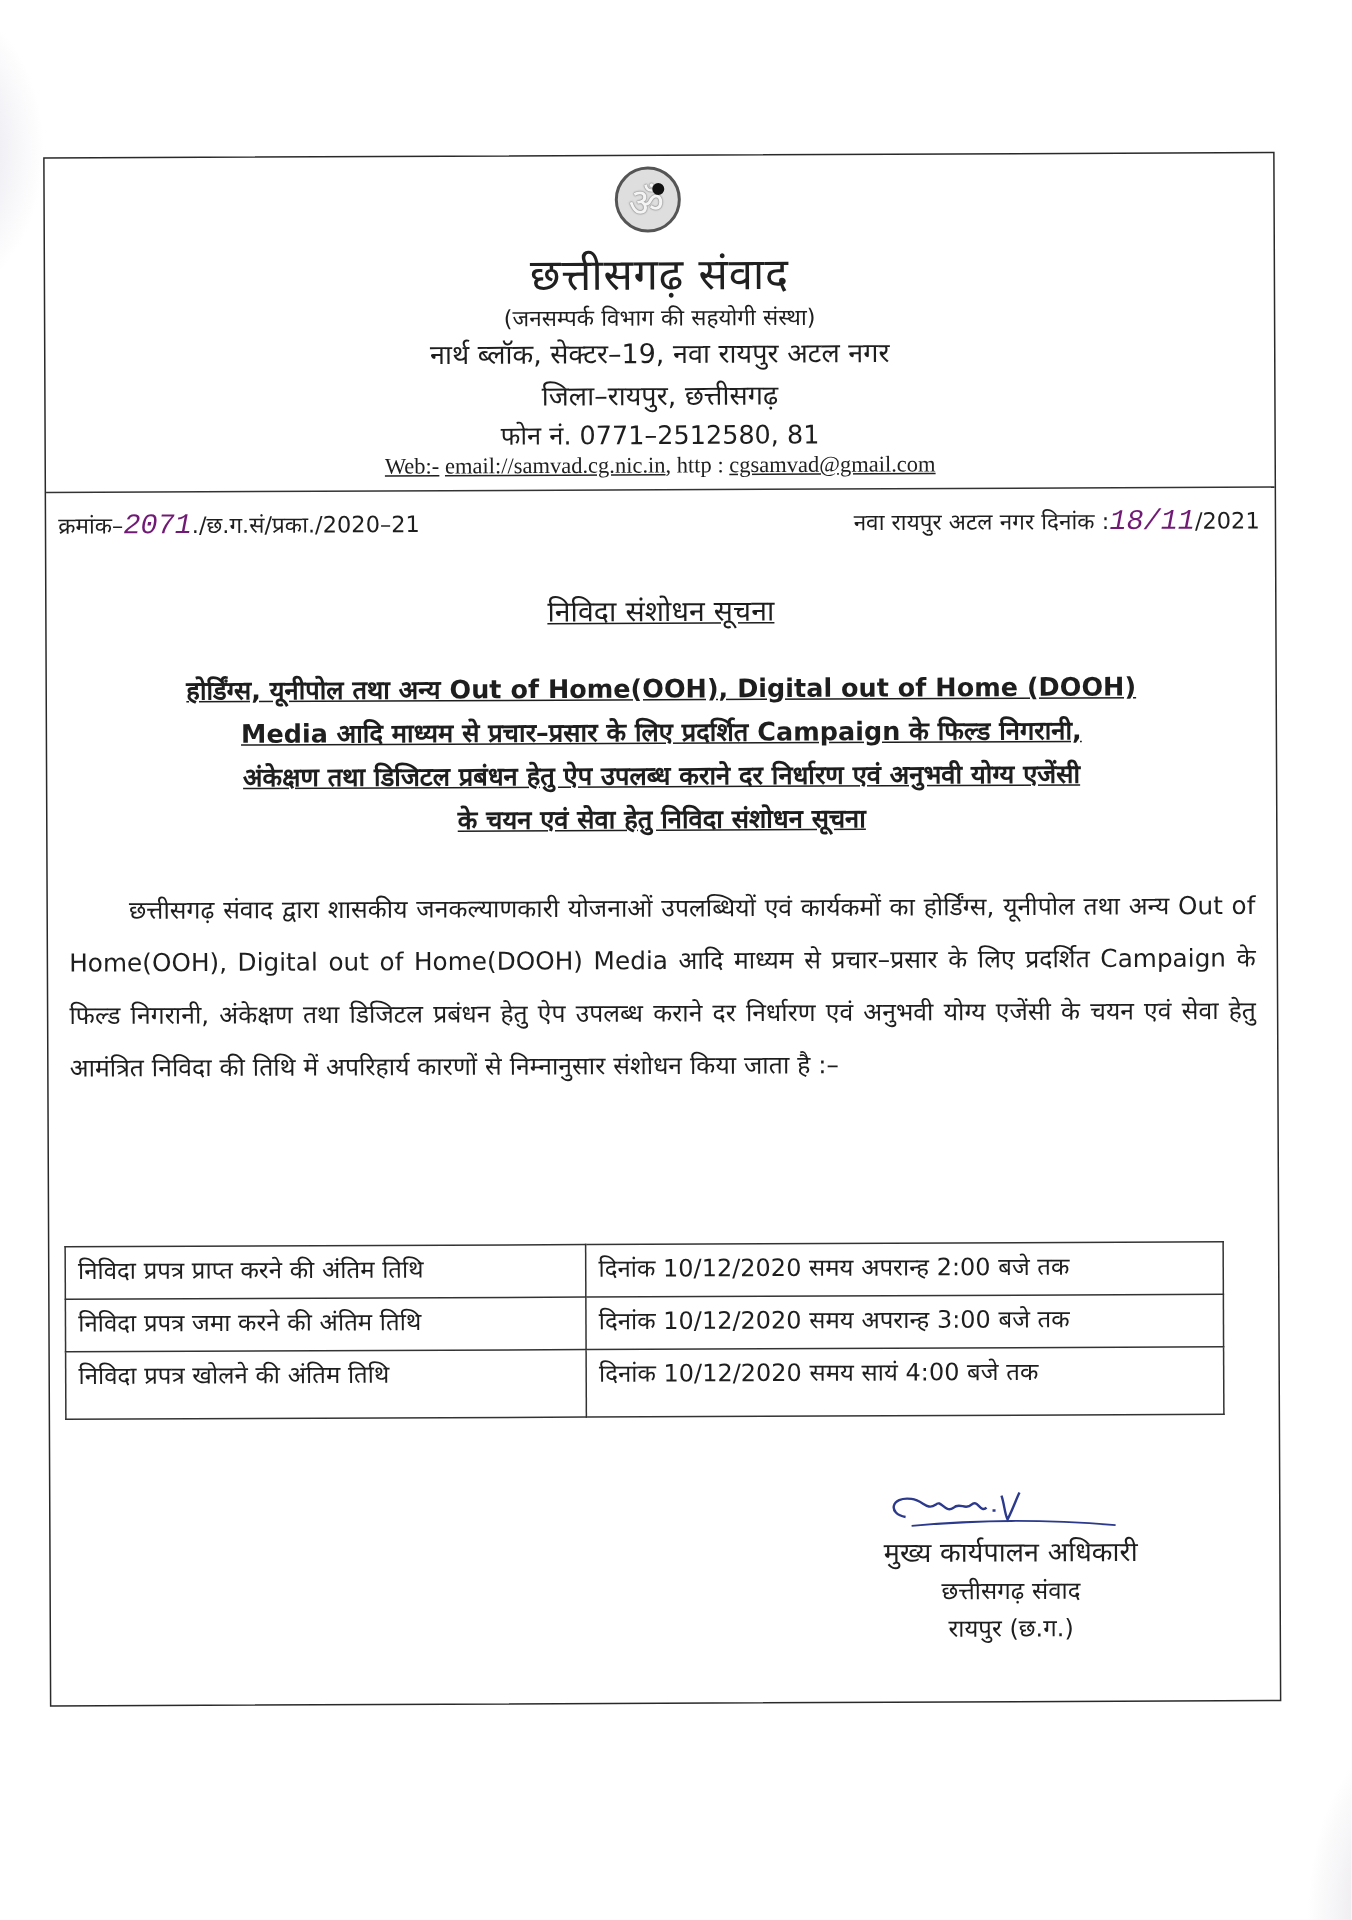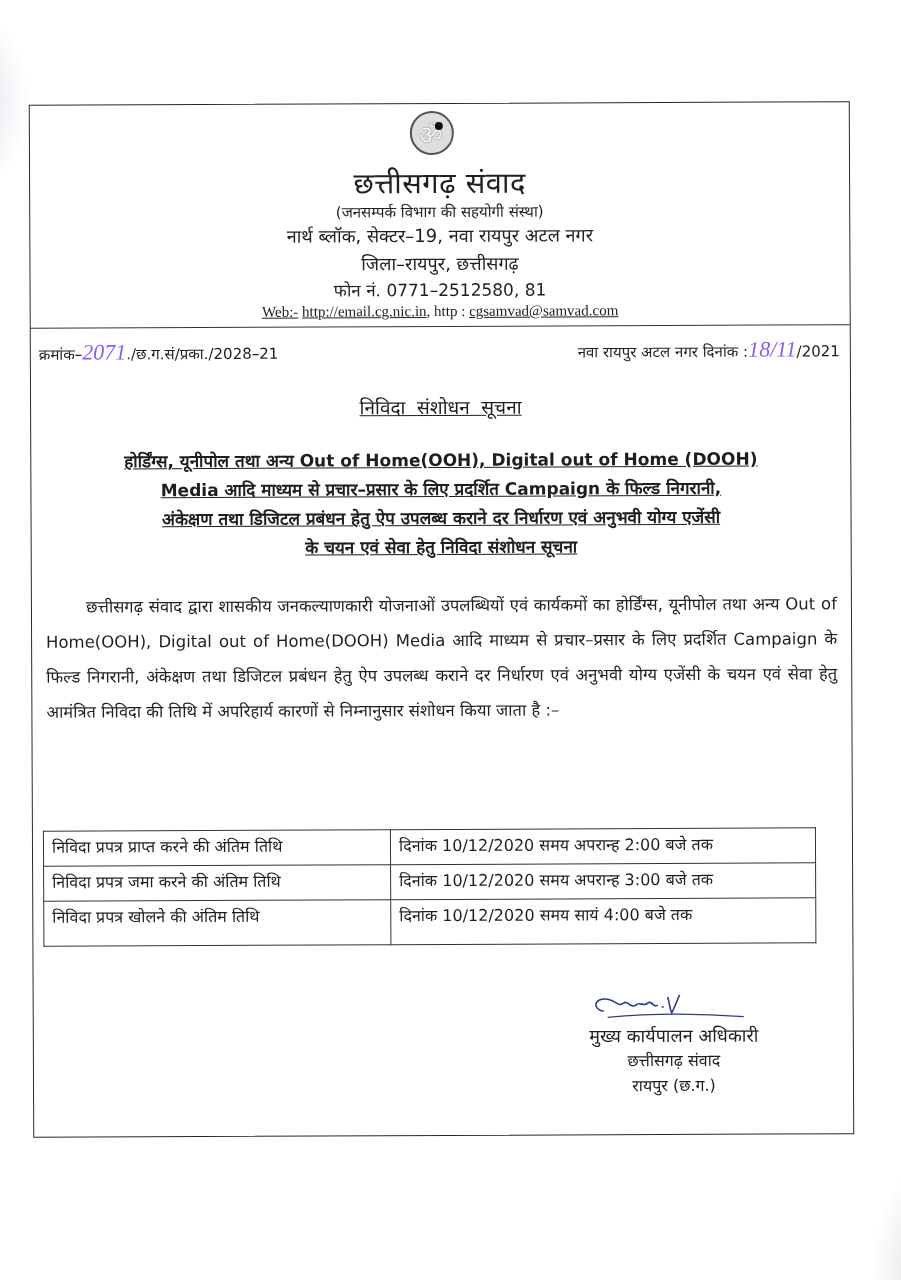--- a/index.html
+++ b/index.html
@@ -108,33 +108,33 @@
   }
   .ref-row {
     position: absolute;
     left: 8px; right: 10px; top: 234px;
     font-size: 15px;
     font-family: "DejaVu Sans", sans-serif;
     display: flex;
     justify-content: space-between;
   }
   .hand {
-    font-family: Liberation Serif, serif;
-    font-size: 22px;
+    font-family: Liberation Mono, monospace;
+    font-size: 19px;
     font-style: italic;
-    color: #8b5cf6;
+    color: #701a75;
   }
   .notice-title {
     position: absolute;
     left: 0; right: 0; top: 290px;
     text-align: center;
     font-size: 19px;
     font-family: "DejaVu Sans", sans-serif;
   }
-  .notice-title span { text-decoration: underline; font-family: Liberation Mono, monospace; }
+  .notice-title span { text-decoration: underline; }
   .subject {
     position: absolute;
     left: 20px; right: 20px; top: 342px;
     text-align: center;
     font-size: 17px;
     line-height: 29px;
     font-family: "DejaVu Sans", sans-serif;
     font-weight: bold;
   }
   .subject p {
@@ -198,27 +198,27 @@
       <span class="glyph">ॐ</span>
       <span class="dot"></span>
     </div>
     <div class="org-name">छत्तीसगढ़ संवाद</div>
     <div class="org-sub">(जनसम्पर्क विभाग की सहयोगी संस्था)</div>
     <div class="org-addr1">नार्थ ब्लॉक, सेक्टर–19, नवा रायपुर अटल नगर</div>
     <div class="org-addr2">जिला–रायपुर, छत्तीसगढ़</div>
     <div class="org-phone">फोन नं. 0771–2512580, 81</div>
     <div class="org-web">
       <span style="text-decoration:underline;">Web:-</span>
-      <a>http://email.cg.nic.in</a><span>, http : </span><a>cgsamvad@samvad.com</a>
+      <a>email://samvad.cg.nic.in</a><span>, http : </span><a>cgsamvad@gmail.com</a>
     </div>
   </div>
 
   <div class="ref-row">
     <div>
-      <span>क्रमांक–</span><span class="hand">2071</span><span>./छ.ग.सं/प्रका./2028–21</span>
+      <span>क्रमांक–</span><span class="hand">2071</span><span>./छ.ग.सं/प्रका./2020–21</span>
     </div>
     <div>
       <span>नवा रायपुर अटल नगर दिनांक :</span><span class="hand">18/11</span><span>/2021</span>
     </div>
   </div>
 
   <div class="notice-title">
     <span>निविदा संशोधन सूचना</span>
   </div>
 

